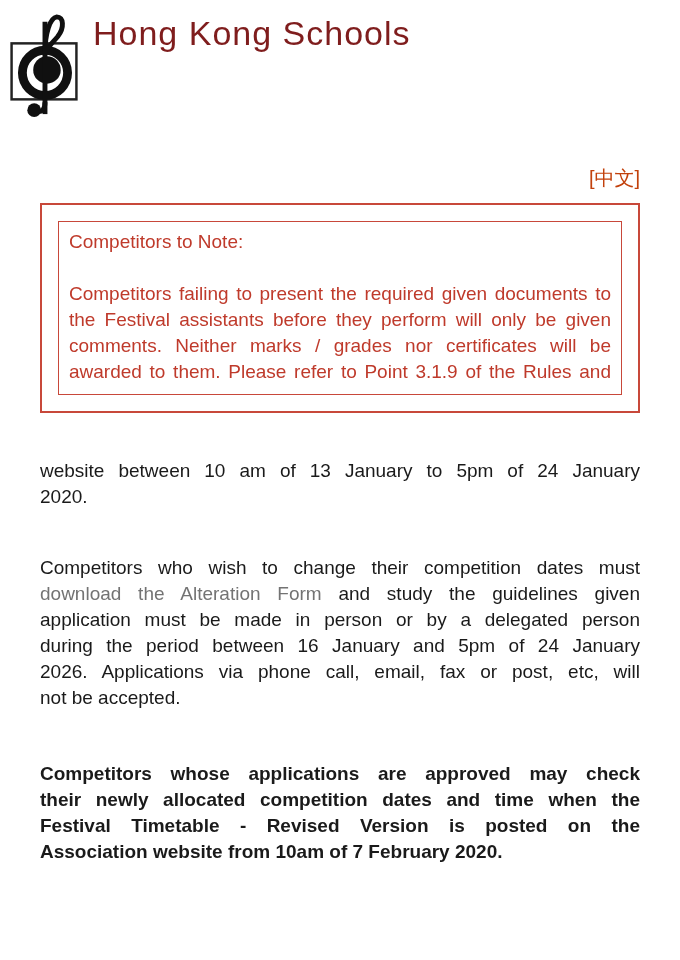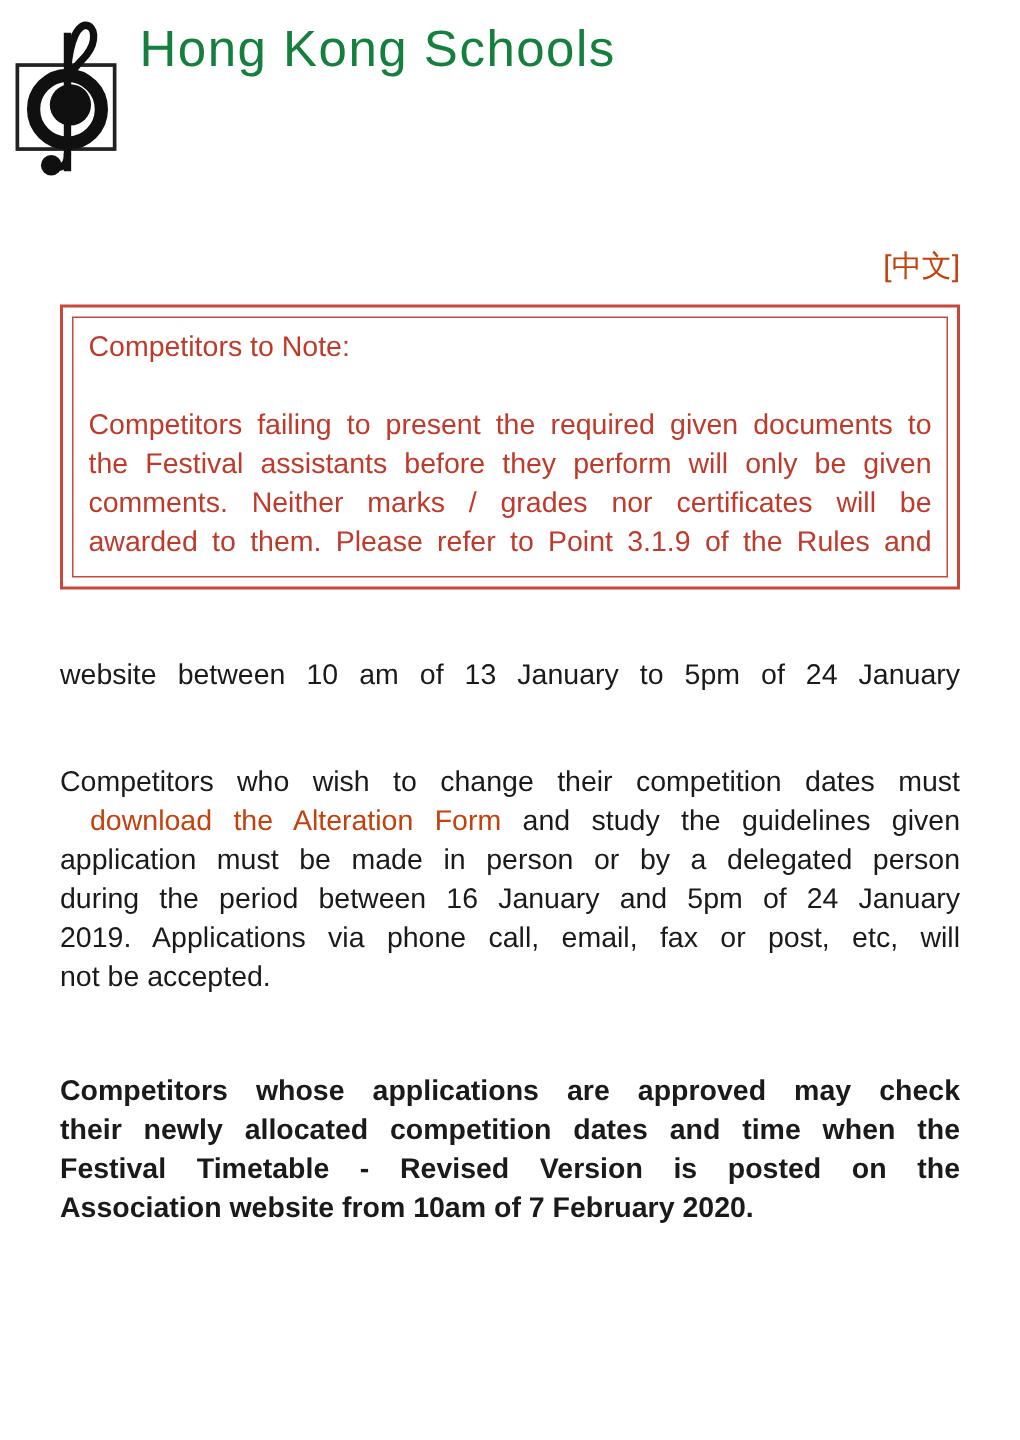--- a/index.html
+++ b/index.html
@@ -6,33 +6,33 @@
   body{
     width:680px;height:960px;background:#ffffff;
     font-family:"Liberation Sans",sans-serif;color:#1a1a1a;
     overflow:hidden;
   }
   .header{display:flex;align-items:flex-start;padding:8px 0 0 5px;}
   .logo{width:78px;height:112px;flex:0 0 auto;}
   .title-block{margin-left:10px;margin-top:4px;}
   .title-line{
     font-size:34px;line-height:43px;letter-spacing:1px;
-    color:#15803d;font-weight:400;white-space:nowrap;
+    color:#7f1d1d;font-weight:400;white-space:nowrap;
   }
   .content{padding:0 40px;}
   .lang-row{margin-top:46px;text-align:right;font-size:20px;line-height:24px;}
   .lang-link{color:#c2410c;text-decoration:none;cursor:pointer;}
-  .notice-outer{margin-top:13px;border:2px solid #c8483a;padding:6px;}
+  .notice-outer{margin-top:13px;border:2px solid #c8483a;padding:16px;}
   .notice-inner{border:1px solid #c8483a;padding:7px 10px 9px 10px;color:#bf3a2b;}
   .tline{font-size:19px;line-height:26px;}
   .jfull{text-align:justify;text-align-last:justify;}
   .blank-line{height:26px;}
   .para{margin-top:45px;}
   .para:last-child{margin-top:50px;font-weight:bold;}
-  .inline-link{color:#c2410c;text-decoration:none;cursor:pointer;margin-left:20px;}
+  .inline-link{color:#737373;text-decoration:none;cursor:pointer;}
 </style>
 </head>
 <body>
 
 <div class="header">
   <svg class="logo" viewBox="0 0 78 114" xmlns="http://www.w3.org/2000/svg" aria-hidden="true">
     <rect x="6" y="36" width="66" height="57" fill="none" stroke="#222222" stroke-width="2.5"></rect>
     <circle cx="40" cy="66" r="23" fill="none" stroke="#101010" stroke-width="9"></circle>
     <circle cx="42" cy="63" r="14" fill="#101010"></circle>
     <path d="M40 108 L40 14" stroke="#101010" stroke-width="5" fill="none"></path>
@@ -59,28 +59,29 @@
           <div class="tline jfull"><span>Competitors failing to present the required given documents to</span></div>
           <div class="tline jfull"><span>the Festival assistants before they perform will only be given</span></div>
           <div class="tline jfull"><span>comments. Neither marks / grades nor certificates will be</span></div>
           <div class="tline jfull"><span>awarded to them. Please refer to Point 3.1.9 of the Rules and</span></div>
         </div>
     </div>
   </div>
 
   <div class="para">
       <div class="tline jfull"><span>website between 10 am of 13 January to 5pm of 24 January</span></div>
+      <div class="tline"><span>2020.</span></div>
     </div>
 
   <div class="para">
       <div class="tline jfull"><span>Competitors who wish to change their competition dates must</span></div>
       <div class="tline jfull"><a class="inline-link">download the Alteration Form</a><span> and study the guidelines given</span></div>
       <div class="tline jfull"><span>application must be made in person or by a delegated person</span></div>
       <div class="tline jfull"><span>during the period between 16 January and 5pm of 24 January</span></div>
-      <div class="tline jfull"><span>2019. Applications via phone call, email, fax or post, etc, will</span></div>
+      <div class="tline jfull"><span>2026. Applications via phone call, email, fax or post, etc, will</span></div>
       <div class="tline"><span>not be accepted.</span></div>
     </div>
 
   <div class="para">
       <div class="tline jfull"><span>Competitors whose applications are approved may check</span></div>
       <div class="tline jfull"><span>their newly allocated competition dates and time when the</span></div>
       <div class="tline jfull"><span>Festival Timetable - Revised Version is posted on the</span></div>
       <div class="tline"><span>Association website from 10am of 7 February 2020.</span></div>
     </div>
 

